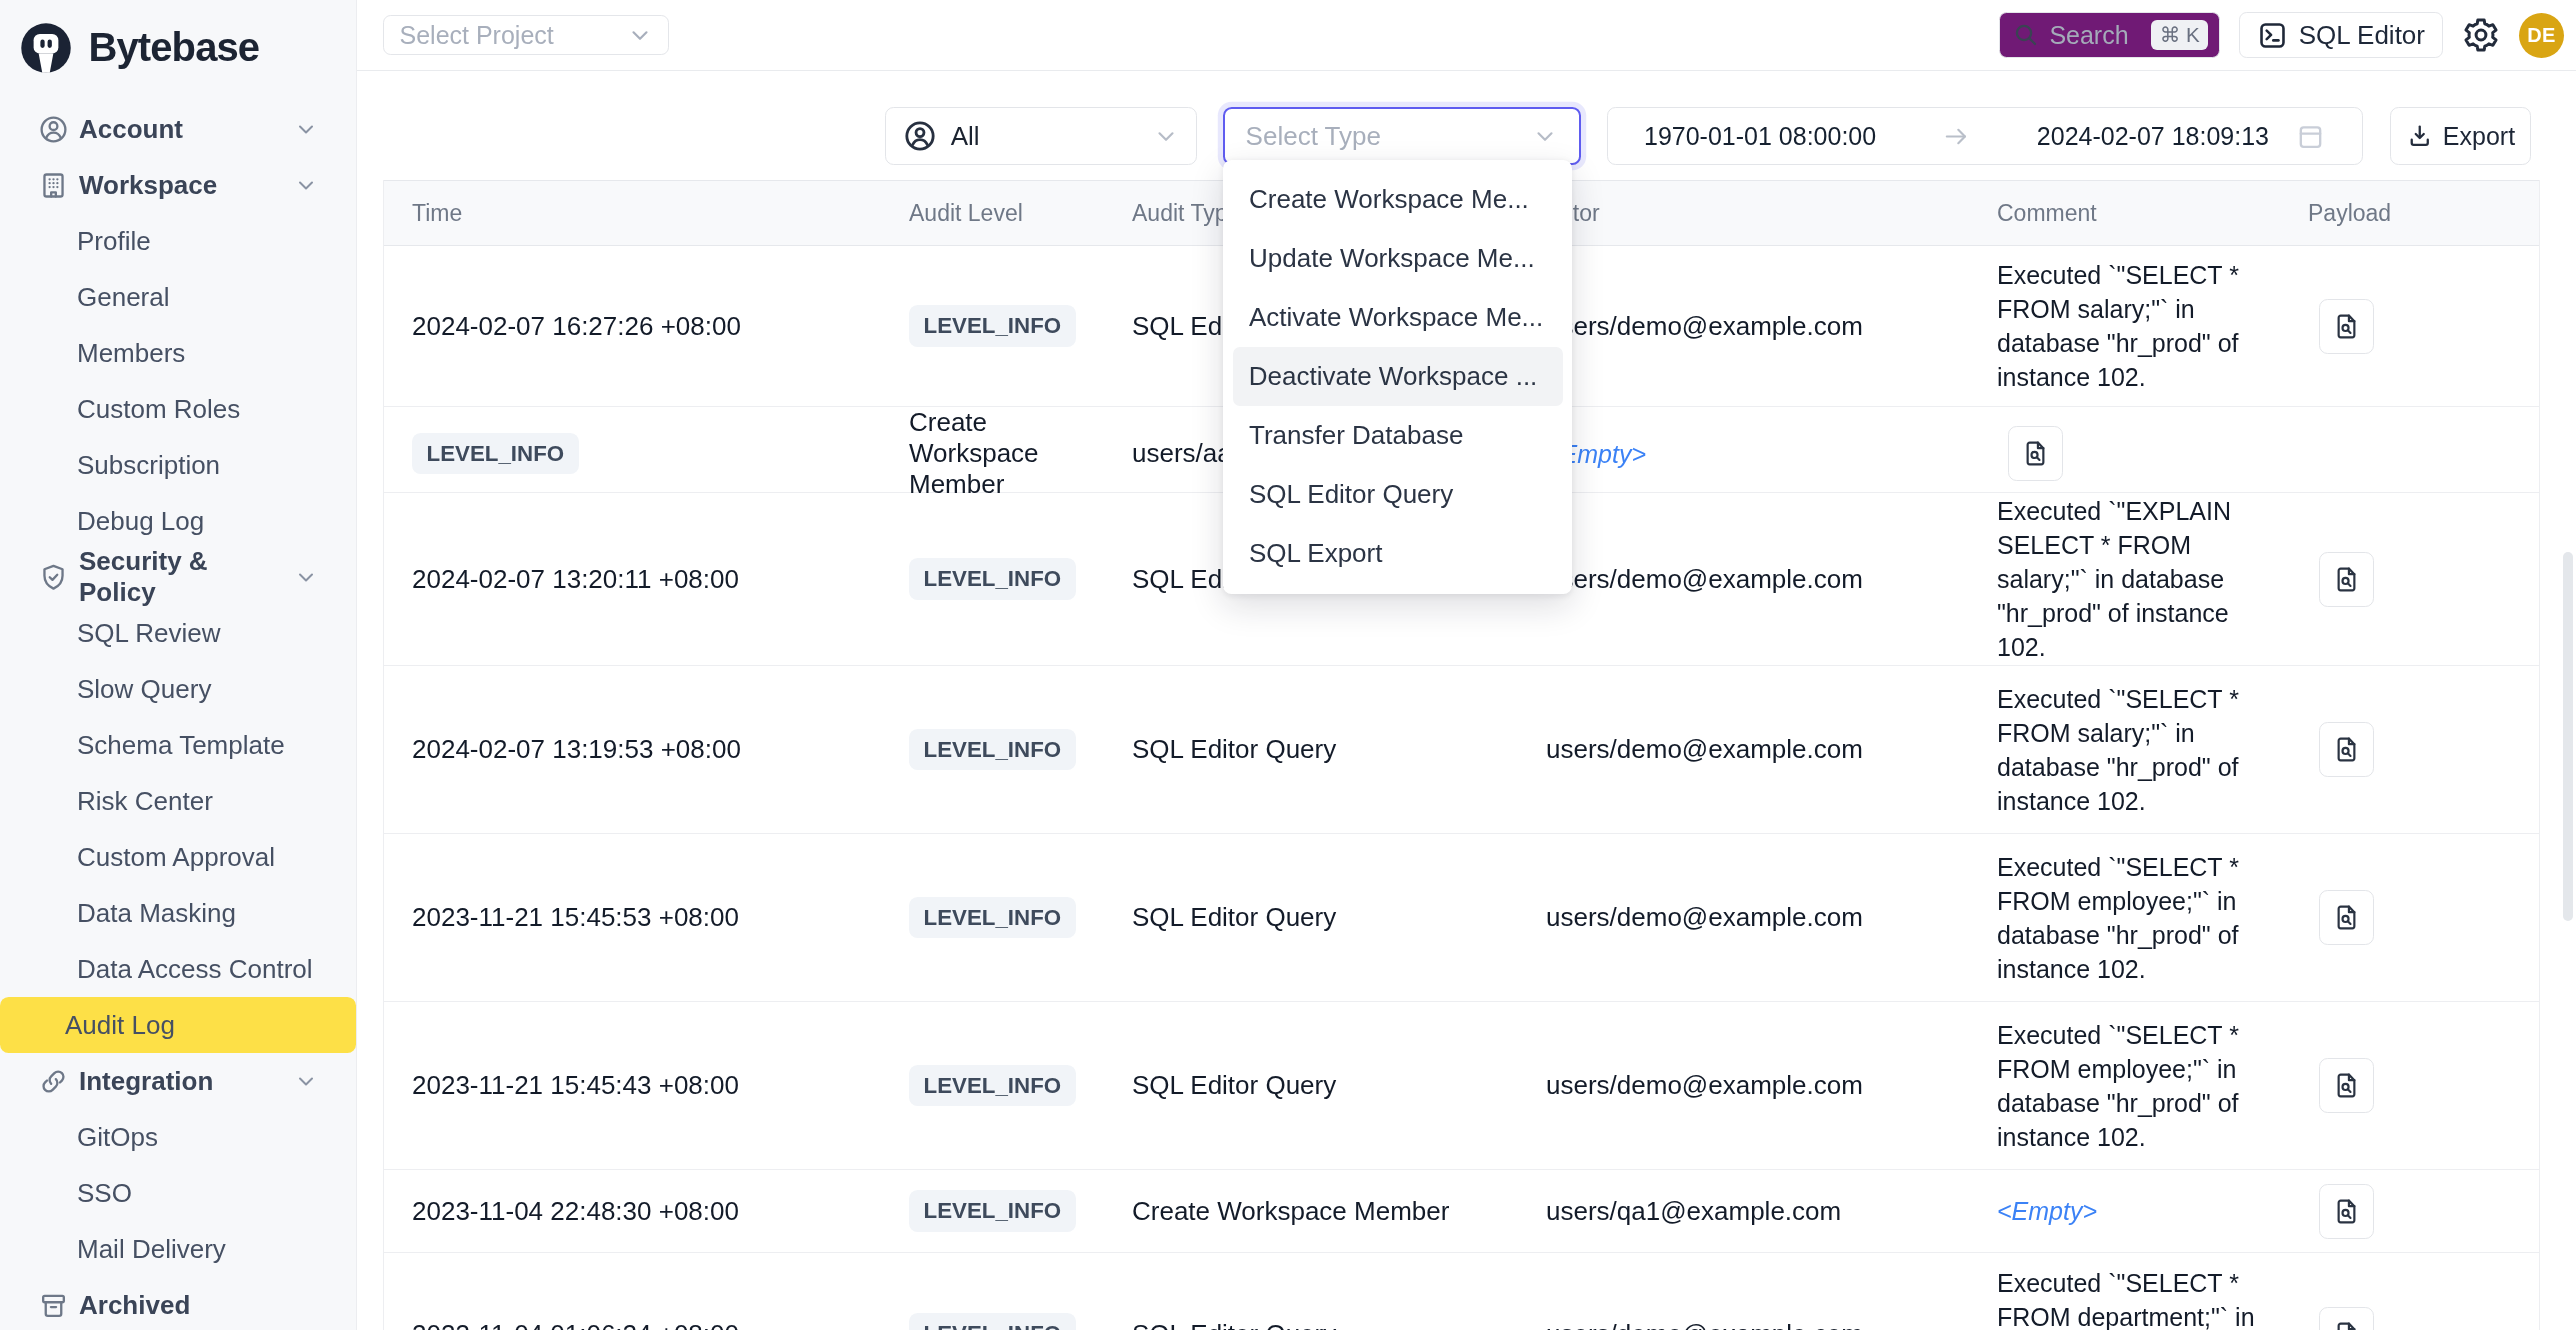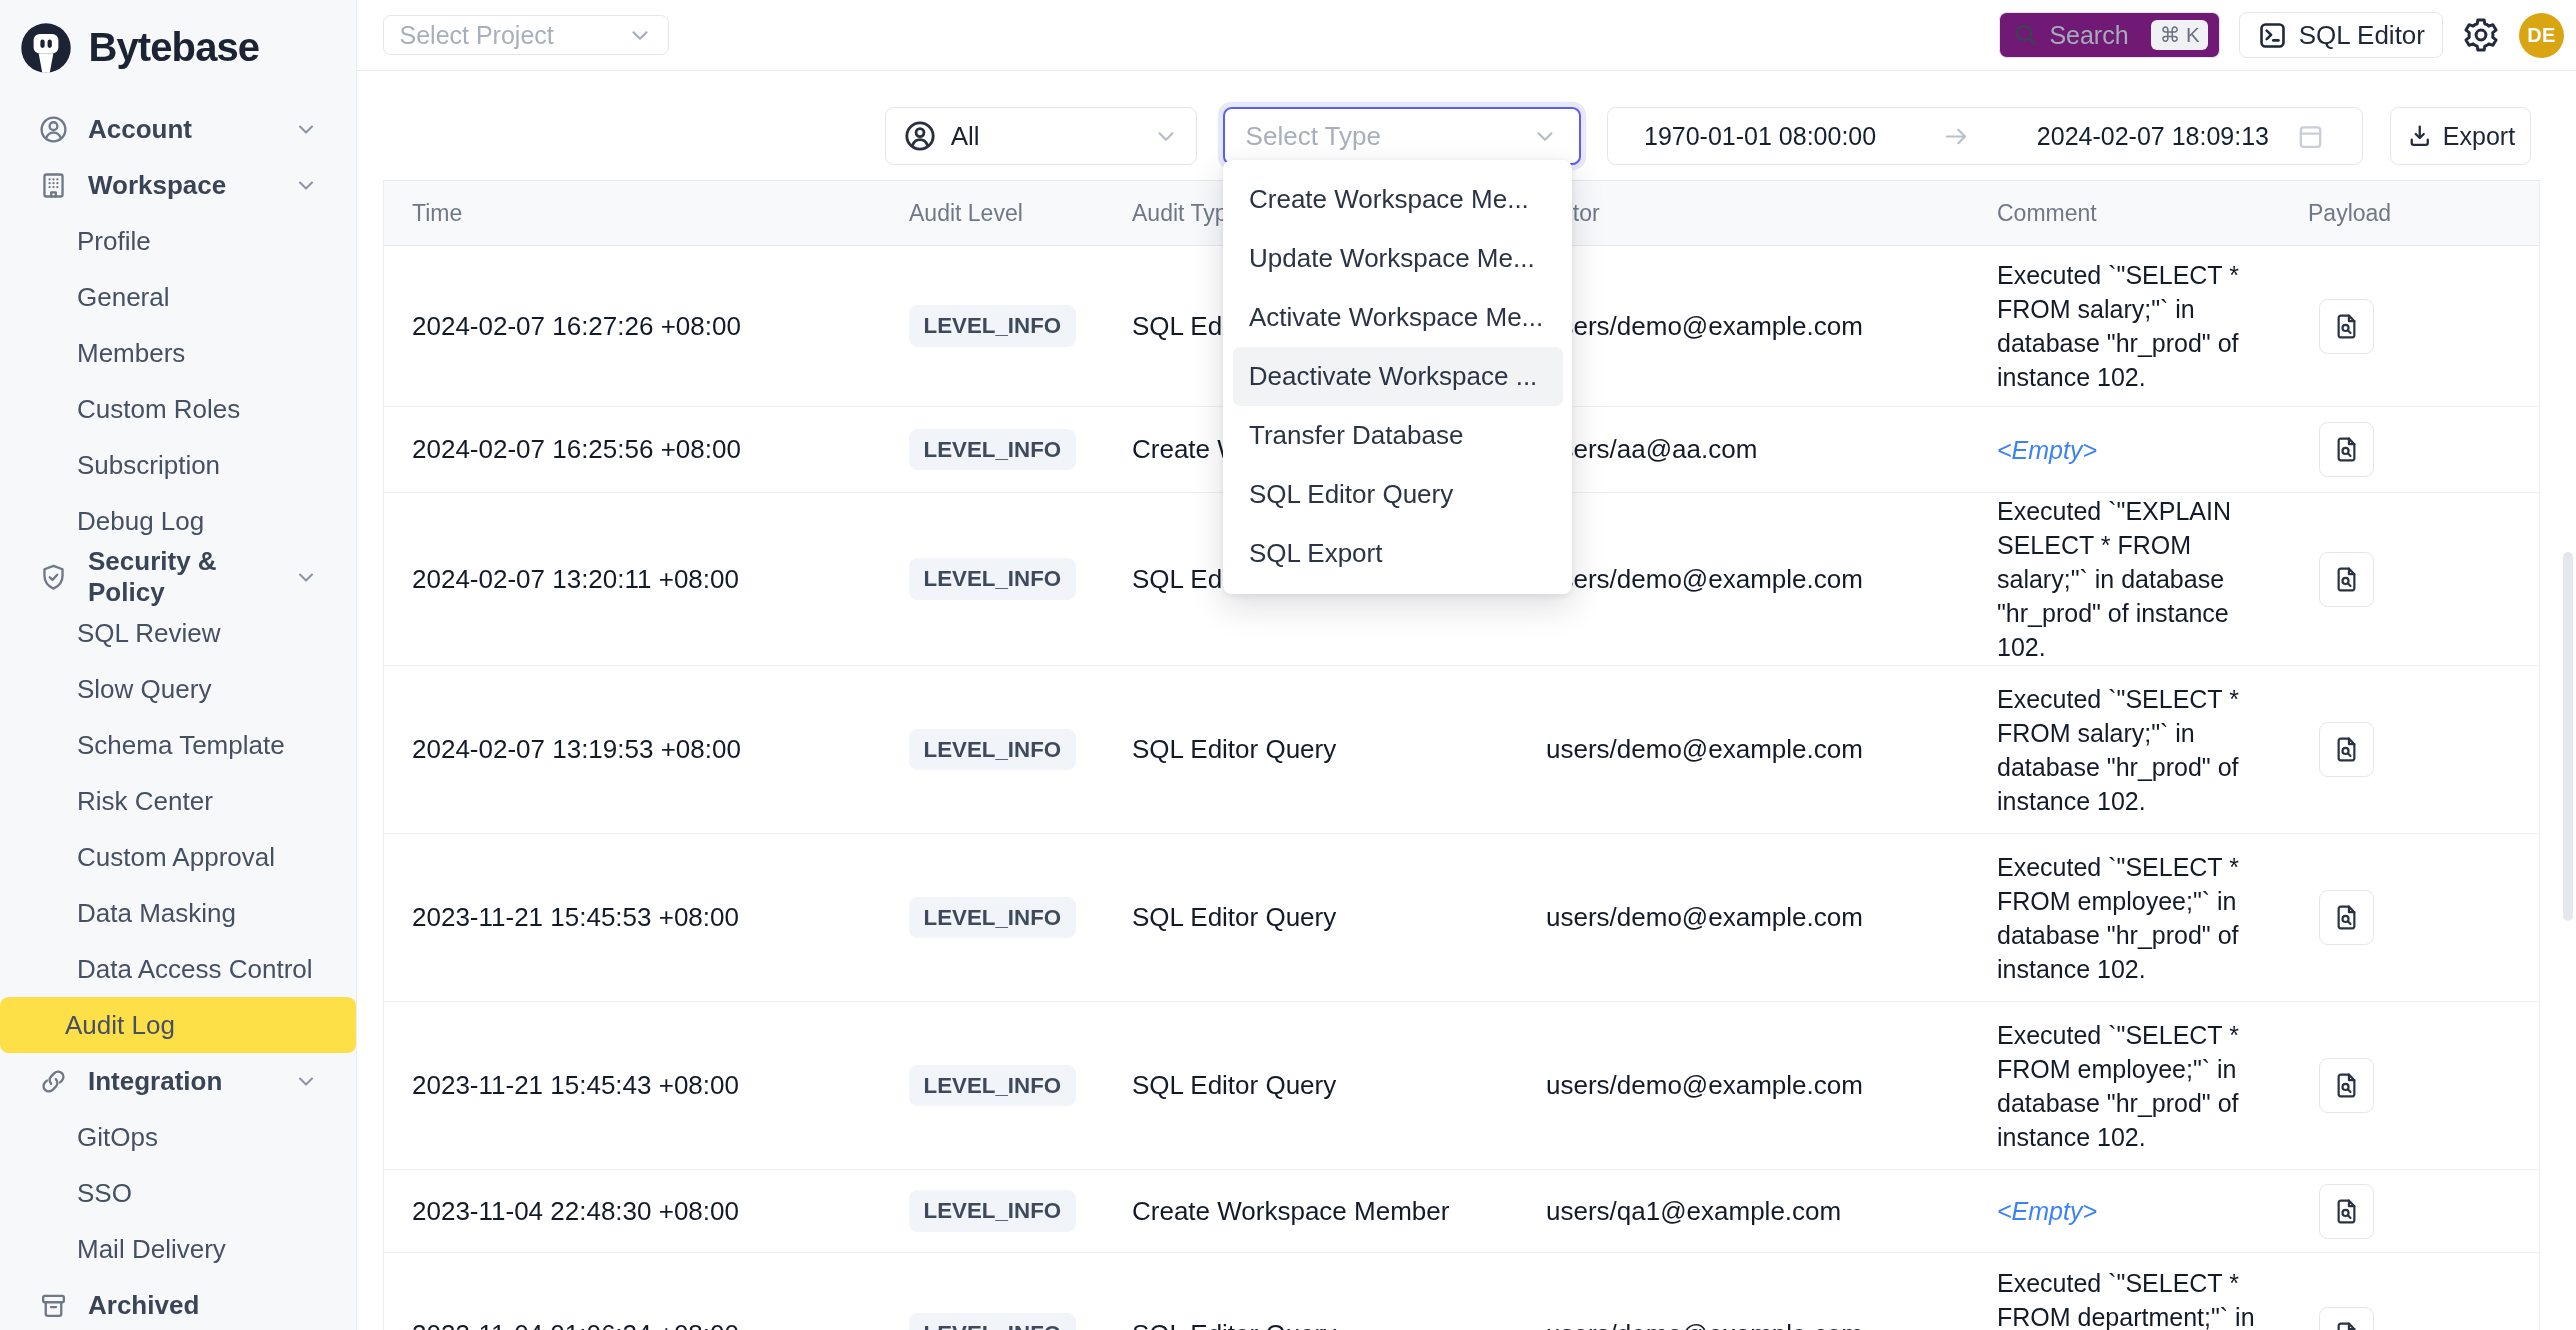--- a/index.html
+++ b/index.html
@@ -7,21 +7,21 @@
        font-family:"Liberation Sans",sans-serif;color:#101828;}
   svg{display:block;}
 
   
   .sidebar{position:absolute;left:0;top:0;width:357px;height:1330px;background:#F7F8FA;
            border-right:1.7px solid #ECEDF0;box-sizing:border-box;}
   .logo{display:flex;align-items:center;gap:15.5px;padding:17px 0 0 19px;height:61px;}
   .brand{font-size:40px;font-weight:700;color:#1C2433;letter-spacing:-0.9px;}
   .nav{margin-top:23px;}
   .nav-item{display:flex;align-items:center;height:56px;box-sizing:border-box;cursor:pointer;}
-  .nav-item.cat{padding-left:38px;gap:19px;}
+  .nav-item.cat{padding-left:38px;gap:10px;}
   .nav-item.cat .nav-label{font-size:26px;font-weight:600;color:#3A4457;}
   .nav-item.child{padding-left:77px;}
   .nav-item.child .nav-label{font-size:26px;font-weight:400;color:#465063;}
   .nav-item .chev{margin-left:auto;margin-right:38px;}
   .nav-item.selected{background:#fde047;border-radius:8.6px;margin:0 0;padding-left:65px;}
 
   
   .topbar{position:absolute;left:357px;top:0;width:2219px;height:71px;background:#fff;
           border-bottom:1.7px solid #E9EBEE;box-sizing:border-box;display:flex;align-items:center;
           padding:0 12px 0 26px;}
@@ -357,21 +357,20 @@
                   <path d="M14 3v4.6h4.5"></path>
                   <circle cx="11.2" cy="13.2" r="2.5"></circle>
                   <path d="M13.1 15.1l2.2 2.2"></path>
                 </svg>
               </span>
           </button>
         </div>
       </div>
 
       <div class="tgrid trow h-r2">
-        <div class="td">2024-02-07 16:25:56 +08:00</div>
         <div class="td"><span class="badge">LEVEL_INFO</span></div>
         <div class="td">Create Workspace Member</div>
         <div class="td">users/aa@aa.com</div>
         <div class="td comment empty">&lt;Empty&gt;</div>
         <div>
           <button class="payload-btn">
             <span>
                 <svg width="29" height="29" viewBox="0 0 24 24" fill="none" stroke="#2A3342" stroke-width="1.8" stroke-linecap="round" stroke-linejoin="round">
                   <path d="M14 3H7.2a1.7 1.7 0 0 0-1.7 1.7v14.6A1.7 1.7 0 0 0 7.2 21h9.6a1.7 1.7 0 0 0 1.7-1.7V7.6z"></path>
                   <path d="M14 3v4.6h4.5"></path>

